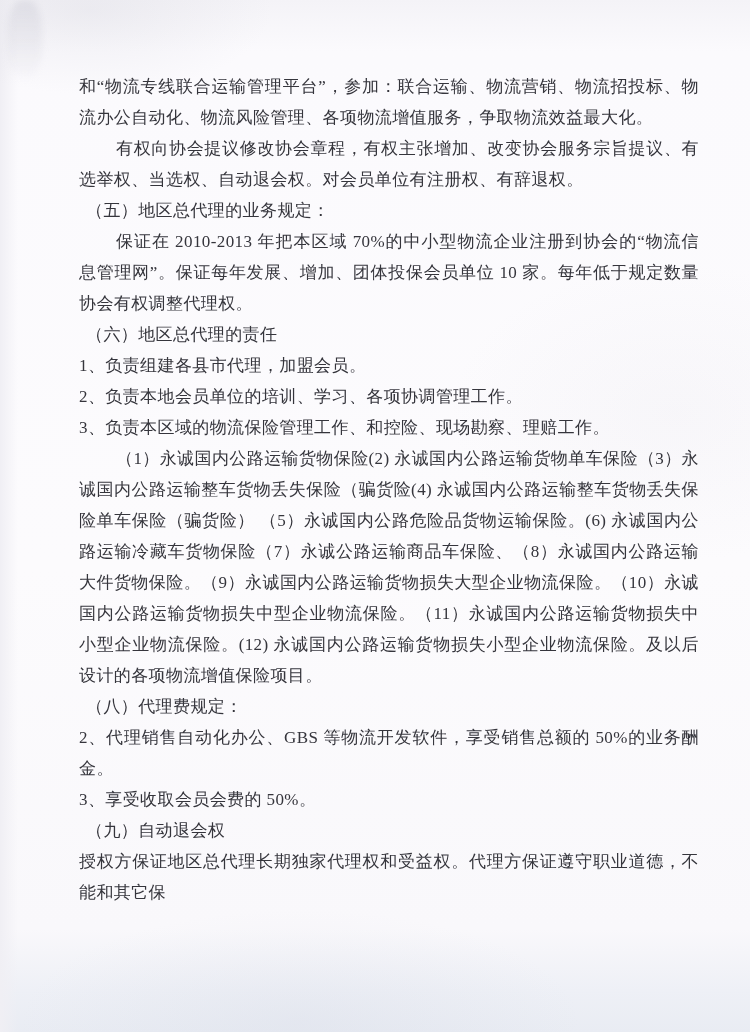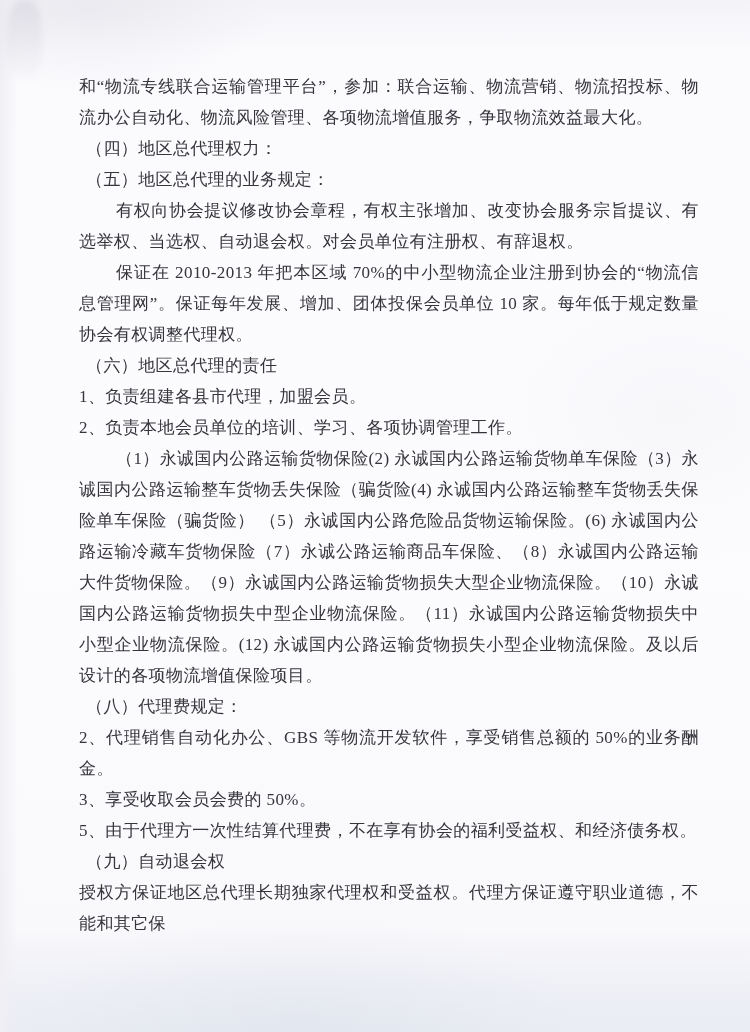--- a/index.html
+++ b/index.html
@@ -45,29 +45,28 @@
   .blk.heading { padding-left: 7px; }
 </style>
 </head>
 <body>
 
 <div class="scan-page">
   <div class="smudge-top-left"></div>
 
   <div class="doc-content">
     <p class="blk body">和“物流专线联合运输管理平台”，参加：联合运输、物流营销、物流招投标、物流办公自动化、物流风险管理、各项物流增值服务，争取物流效益最大化。</p>
-    <p class="blk heading">（四）地区总代理权力：</p>
+    <p class="blk indent">有权向协会提议修改协会章程，有权主张增加、改变协会服务宗旨提议、有选举权、当选权、自动退会权。对会员单位有注册权、有辞退权。</p>
     <p class="blk heading">（五）地区总代理的业务规定：</p>
-    <p class="blk indent">有权向协会提议修改协会章程，有权主张增加、改变协会服务宗旨提议、有选举权、当选权、自动退会权。对会员单位有注册权、有辞退权。</p>
     <p class="blk indent">保证在 2010-2013 年把本区域 70%的中小型物流企业注册到协会的“物流信息管理网”。保证每年发展、增加、团体投保会员单位 10 家。每年低于规定数量协会有权调整代理权。</p>
     <p class="blk heading">（六）地区总代理的责任</p>
     <p class="blk list">1、负责组建各县市代理，加盟会员。</p>
     <p class="blk list">2、负责本地会员单位的培训、学习、各项协调管理工作。</p>
+    <p class="blk list">3、负责本区域的物流保险管理工作、和控险、现场勘察、理赔工作。</p>
     <p class="blk indent">（1）永诚国内公路运输货物保险(2) 永诚国内公路运输货物单车保险（3）永诚国内公路运输整车货物丢失保险（骗货险(4) 永诚国内公路运输整车货物丢失保险单车保险（骗货险） （5）永诚国内公路危险品货物运输保险。(6) 永诚国内公路运输冷藏车货物保险（7）永诚公路运输商品车保险、（8）永诚国内公路运输大件货物保险。（9）永诚国内公路运输货物损失大型企业物流保险。（10）永诚国内公路运输货物损失中型企业物流保险。（11）永诚国内公路运输货物损失中小型企业物流保险。(12) 永诚国内公路运输货物损失小型企业物流保险。及以后设计的各项物流增值保险项目。</p>
     <p class="blk heading">（八）代理费规定：</p>
     <p class="blk list">2、代理销售自动化办公、GBS 等物流开发软件，享受销售总额的 50%的业务酬金。</p>
     <p class="blk list">3、享受收取会员会费的 50%。</p>
-    <p class="blk list">5、由于代理方一次性结算代理费，不在享有协会的福利受益权、和经济债务权。</p>
     <p class="blk heading">（九）自动退会权</p>
     <p class="blk body">授权方保证地区总代理长期独家代理权和受益权。代理方保证遵守职业道德，不能和其它保</p>
 
   </div>
 </div>
 
 </body></html>

